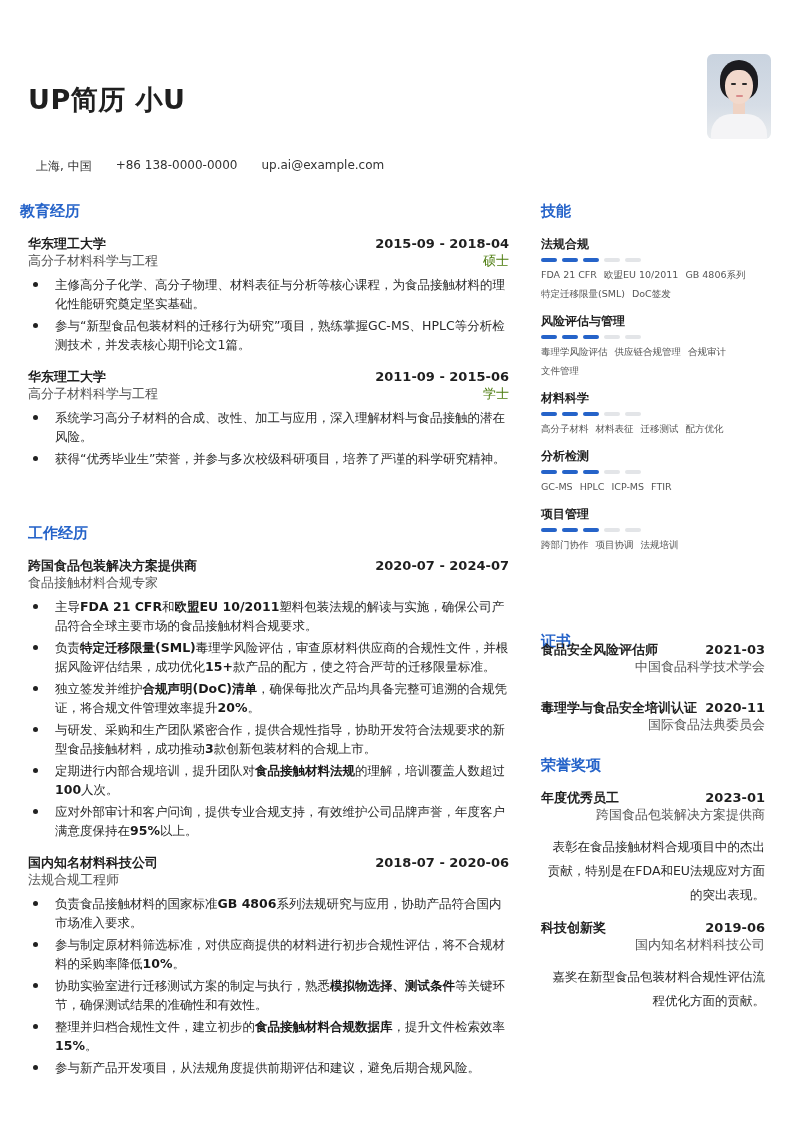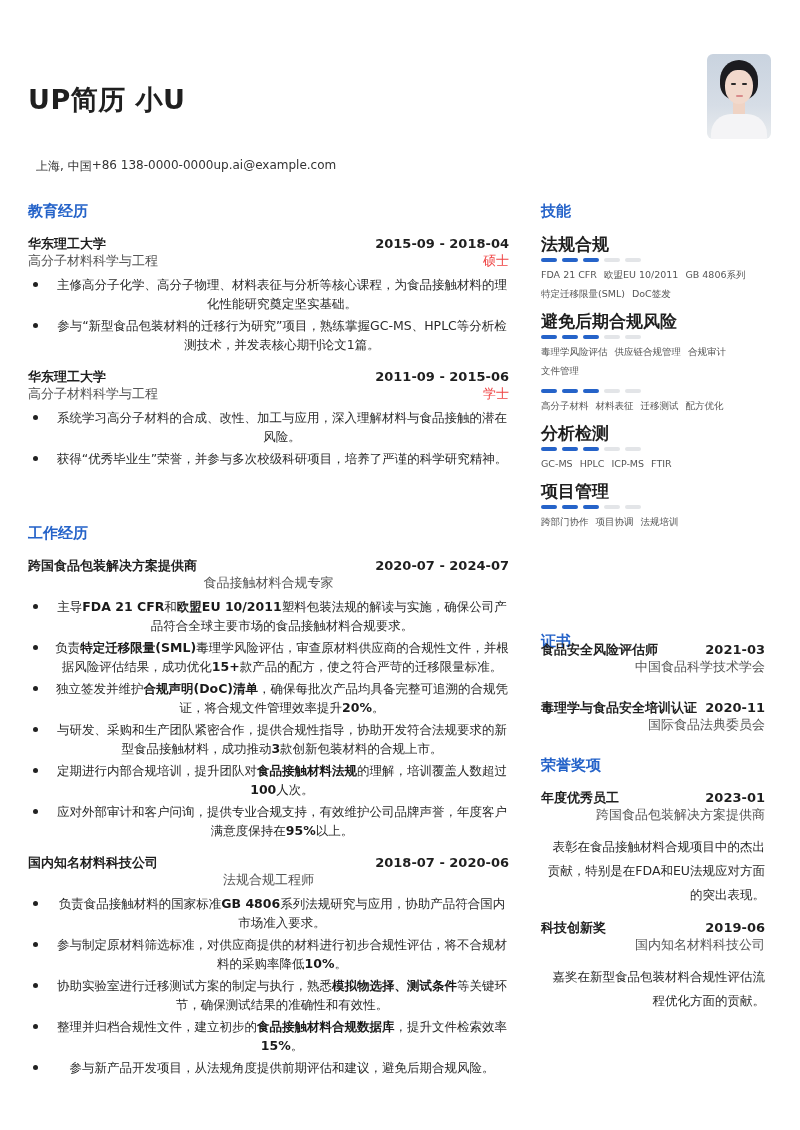--- a/index.html
+++ b/index.html
@@ -12,21 +12,21 @@
   }
   .page { position: relative; width: 800px; height: 818px; }
 
   
   .name {
     position: absolute; left: 28px; top: 82px;
     font-size: 27px; font-weight: bold; color: #1f1f1f; letter-spacing: 0.5px;
   }
   .contact {
     position: absolute; left: 36px; top: 158px;
-    display: flex; font-size: 12px; color: #333333;
+    display: flex; gap: 24px; font-size: 12px; color: #333333;
   }
   .photo {
     position: absolute; left: 707px; top: 54px; width: 64px; height: 85px;
     border-radius: 6px; overflow: hidden;
     background: linear-gradient(180deg, #c9d3df 0%, #d6dde6 60%, #e9ecef 100%);
   }
   .photo .hair {
     position: absolute; left: 13px; top: 6px; width: 38px; height: 40px;
     background: #1c1c20; border-radius: 50% 50% 40% 40%;
   }
@@ -43,41 +43,41 @@
     background: #f4f4f6; border-radius: 20px 20px 0 0;
   }
 
   
   .section-title {
     position: absolute; font-size: 15px; font-weight: bold; color: #2563c9;
   }
   .left { position: absolute; left: 28px; width: 481px; }
   .right { position: absolute; left: 541px; width: 224px; }
 
-  .entry { position: relative; margin-bottom: 14px; text-align: center; }
+  .entry { position: relative; margin-bottom: 14px; }
   .row { display: flex; justify-content: space-between; align-items: baseline; }
   .entry-title { font-size: 13px; font-weight: bold; color: #1f1f1f; line-height: 18px; }
   .entry-date { font-size: 13px; font-weight: bold; color: #1f1f1f; line-height: 18px; }
   .entry-sub { font-size: 13px; color: #555555; line-height: 16px; }
-  .entry-degree { font-size: 13px; color: #ef4444; line-height: 16px; }
+  .entry-degree { font-size: 13px; color: #4d7c0f; line-height: 16px; }
 
   ul.bullets { list-style: none; margin-top: 6px; }
   ul.bullets li {
     position: relative; padding-left: 27px; font-size: 12.5px; color: #2a2a2a;
     line-height: 19px; margin-bottom: 3px;
   }
   ul.bullets li::before {
     content: ""; position: absolute; left: 5px; top: 7px;
     width: 5px; height: 5px; border-radius: 50%; background: #222222;
   }
   ul.bullets li b { font-weight: bold; color: #1a1a1a; }
 
   
   .skill { margin-bottom: 10px; }
-  .skill-name { font-size: 17px; font-weight: bold; color: #1f1f1f; line-height: 18px; }
+  .skill-name { font-size: 12px; font-weight: bold; color: #1f1f1f; line-height: 18px; }
   .dots { display: flex; gap: 5px; margin-top: 5px; margin-bottom: 5px; }
   .dot { width: 16px; height: 4px; border-radius: 3px; background: #e3e5e8; }
   .dot.on { background: #2563c9; }
   .tags { display: flex; flex-wrap: wrap; column-gap: 7px; row-gap: 3px; font-size: 9.5px; color: #555555; line-height: 16px; }
 
   .cert { margin-bottom: 12px; text-align: right; }
   .cert .row .entry-title, .cert .row .entry-date { font-size: 13px; }
   .award-desc { font-size: 12.5px; color: #2a2a2a; line-height: 24px; margin-top: 12px; }
 </style>
 </head>
@@ -94,21 +94,21 @@
   <div class="photo">
     <div class="hair"></div>
     <div class="neck"></div>
     <div class="body"></div>
     <div class="face"></div>
     <div class="eye l"></div>
     <div class="eye r"></div>
     <div class="lips"></div>
   </div>
 
-  <div class="section-title" style="left:28px; top:202px;">教育经历</div>
+  <div class="section-title" style="left:20px; top:202px;">教育经历</div>
   <div class="left" style="top:235px;">
     <div class="entry">
       <div class="row">
         <span class="entry-title">华东理工大学</span>
         <span class="entry-date">2015-09 - 2018-04</span>
       </div>
       <div class="row">
         <span class="entry-sub">高分子材料科学与工程</span>
         <span class="entry-degree">硕士</span>
       </div>
@@ -179,36 +179,37 @@
         </div>
         <div class="tags">
           <span>FDA 21 CFR</span>
           <span>欧盟EU 10/2011</span>
           <span>GB 4806系列</span>
           <span>特定迁移限量(SML)</span>
           <span>DoC签发</span>
         </div>
       </div>
       <div class="skill">
-        <div class="skill-name">避免后期合规风险</div>
+        <div class="skill-name">风险评估与管理</div>
         <div class="dots">
           <span class="dot on"></span>
           <span class="dot on"></span>
           <span class="dot on"></span>
           <span class="dot"></span>
           <span class="dot"></span>
         </div>
         <div class="tags">
           <span>毒理学风险评估</span>
           <span>供应链合规管理</span>
           <span>合规审计</span>
           <span>文件管理</span>
         </div>
       </div>
       <div class="skill">
+        <div class="skill-name">材料科学</div>
         <div class="dots">
           <span class="dot on"></span>
           <span class="dot on"></span>
           <span class="dot on"></span>
           <span class="dot"></span>
           <span class="dot"></span>
         </div>
         <div class="tags">
           <span>高分子材料</span>
           <span>材料表征</span>

